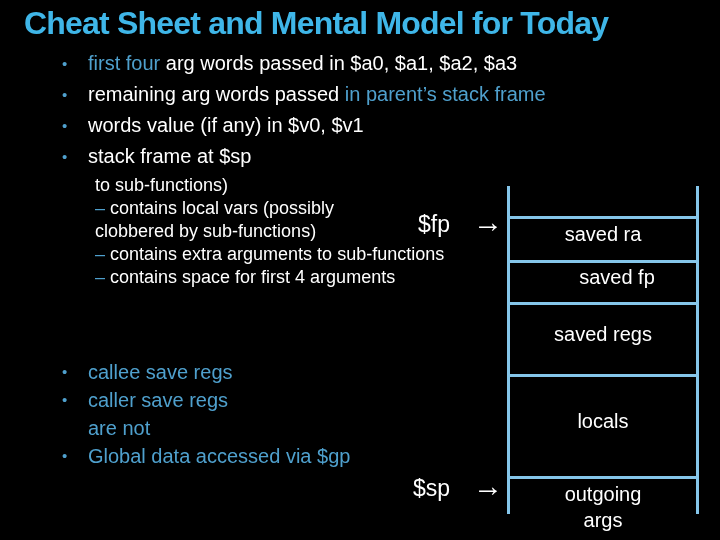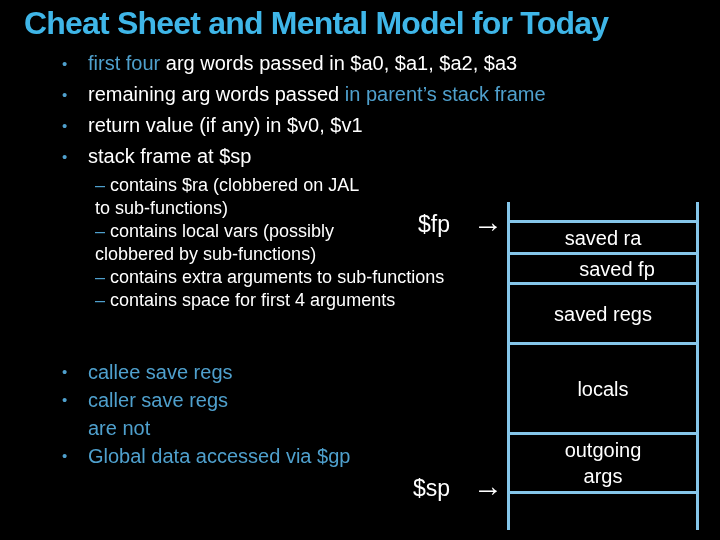--- a/index.html
+++ b/index.html
@@ -39,26 +39,26 @@
     width:26px;flex:none;color:var(--blue);
     font-size:15px;text-align:left;
   }
   .sub-bullets{
     position:absolute;left:95px;top:174px;
     font-size:18px;line-height:23px;white-space:nowrap;
   }
   .sub-line{display:block;}
 
   .stack{
-    position:absolute;left:507px;top:202px;
+    position:absolute;left:507px;top:186px;
     width:192px;height:328px;
     border-left:3px solid var(--line);
     border-right:3px solid var(--line);
     box-sizing:border-box;
-    display:flex;flex-direction:column;
+    display:flex;flex-direction:column;gap:12px;
   }
   .stack-cell{
     box-sizing:border-box;
     display:flex;flex-direction:column;
     justify-content:center;align-items:center;
     font-size:20px;line-height:26px;color:var(--white);
     flex:none;
   }
   .stack-cell + .stack-cell{border-top:3px solid var(--line);}
   .stack-cell:nth-child(1){height:18px;}
@@ -88,30 +88,29 @@
     <div class="bullet-row">
       <span class="dot">•</span>
       <span><span class="blue">first four</span><span class="white"> arg words passed in $a0, $a1, $a2, $a3</span></span>
     </div>
     <div class="bullet-row">
       <span class="dot">•</span>
       <span><span class="white">remaining arg words passed </span><span class="blue">in parent’s stack frame</span></span>
     </div>
     <div class="bullet-row">
       <span class="dot">•</span>
-      <span><span class="white">return value (if any) in $v0, $v1</span></span>
+      <span><span class="white">words value (if any) in $v0, $v1</span></span>
     </div>
     <div class="bullet-row">
       <span class="dot">•</span>
       <span><span class="white">stack frame at $sp</span></span>
     </div>
   </div>
 
 <div class="sub-bullets" id="sub-bullets">
-    <span class="sub-line"><span class="blue">– </span><span class="white">contains $ra (clobbered on JAL</span></span>
     <span class="sub-line"><span class="white">to sub-functions)</span></span>
     <span class="sub-line"><span class="blue">– </span><span class="white">contains local vars (possibly</span></span>
     <span class="sub-line"><span class="white">clobbered by sub-functions)</span></span>
     <span class="sub-line"><span class="blue">– </span><span class="white">contains extra arguments to sub-functions</span></span>
     <span class="sub-line"><span class="blue">– </span><span class="white">contains space for first 4 arguments</span></span>
   </div>
 
 <div class="bottom-bullets" id="bottom-bullets">
     <div class="bullet-row">
       <span class="dot">•</span>

